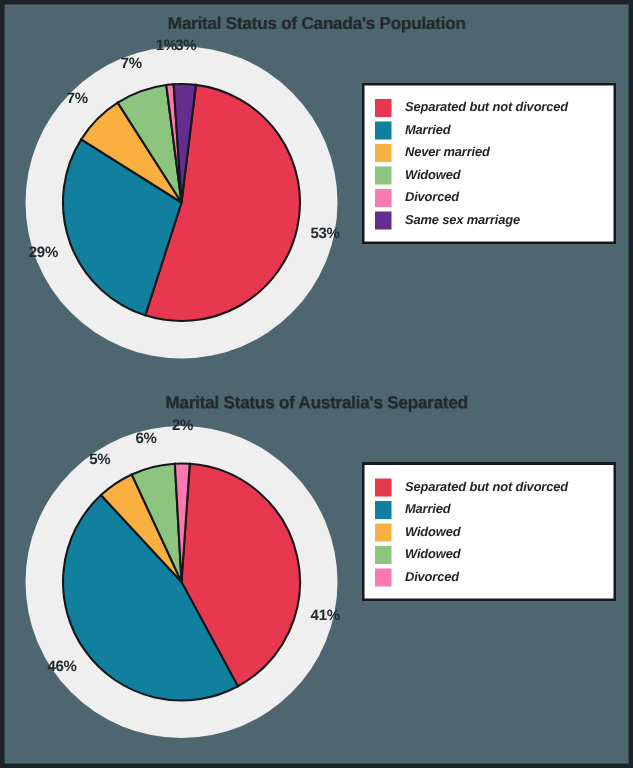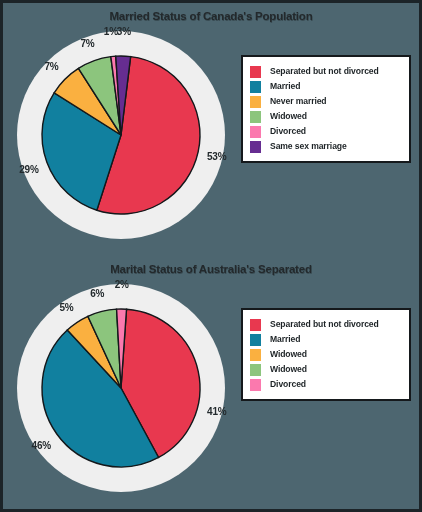--- a/index.html
+++ b/index.html
@@ -85,29 +85,30 @@
     flex: 0 0 11px;
     margin-right: 9px;
   }
   .legend-text {
     font-size: 8.6px;
     font-weight: bold;
     color: #1d2326;
     line-height: 1;
     white-space: nowrap;
     letter-spacing: -0.1px;
+    font-style: italic;
   }
 </style>
 </head>
 <body>
 
 <div id="canvas" style="background: rgb(77, 102, 112); border-color: rgb(28, 36, 40);">
 
   <div class="panel" id="panel-canada">
-    <div class="chart-title">Married Status of Canada's Population</div>
+    <div class="chart-title">Marital Status of Canada's Population</div>
 
     <div class="plate" style="left: 14px; top: 28px; width: 208px; height: 208px; background: rgb(239, 239, 239);"></div>
 
     <div class="pie-wrap" id="pie-canada" style="left:38px; top:52px; width:160px; height:160px;">
       <svg class="pie-svg" id="svg-canada" viewBox="0 0 160 160" width="160" height="160">
           <circle cx="80" cy="80" r="79" fill="#111"></circle>
           <path d="M 80 80 L 89.63 1.59 A 79 79 0 1 1 55.85 155.22 Z" fill="#e8384f" stroke="#14181b" stroke-width="1.4"></path>
           <path d="M 80 80 L 55.85 155.22 A 79 79 0 0 1 13.15 37.90 Z" fill="#11809f" stroke="#14181b" stroke-width="1.4"></path>
           <path d="M 80 80 L 13.15 37.90 A 79 79 0 0 1 37.44 13.45 Z" fill="#fab040" stroke="#14181b" stroke-width="1.4"></path>
           <path d="M 80 80 L 37.44 13.45 A 79 79 0 0 1 69.83 1.66 Z" fill="#8cc57d" stroke="#14181b" stroke-width="1.4"></path>

